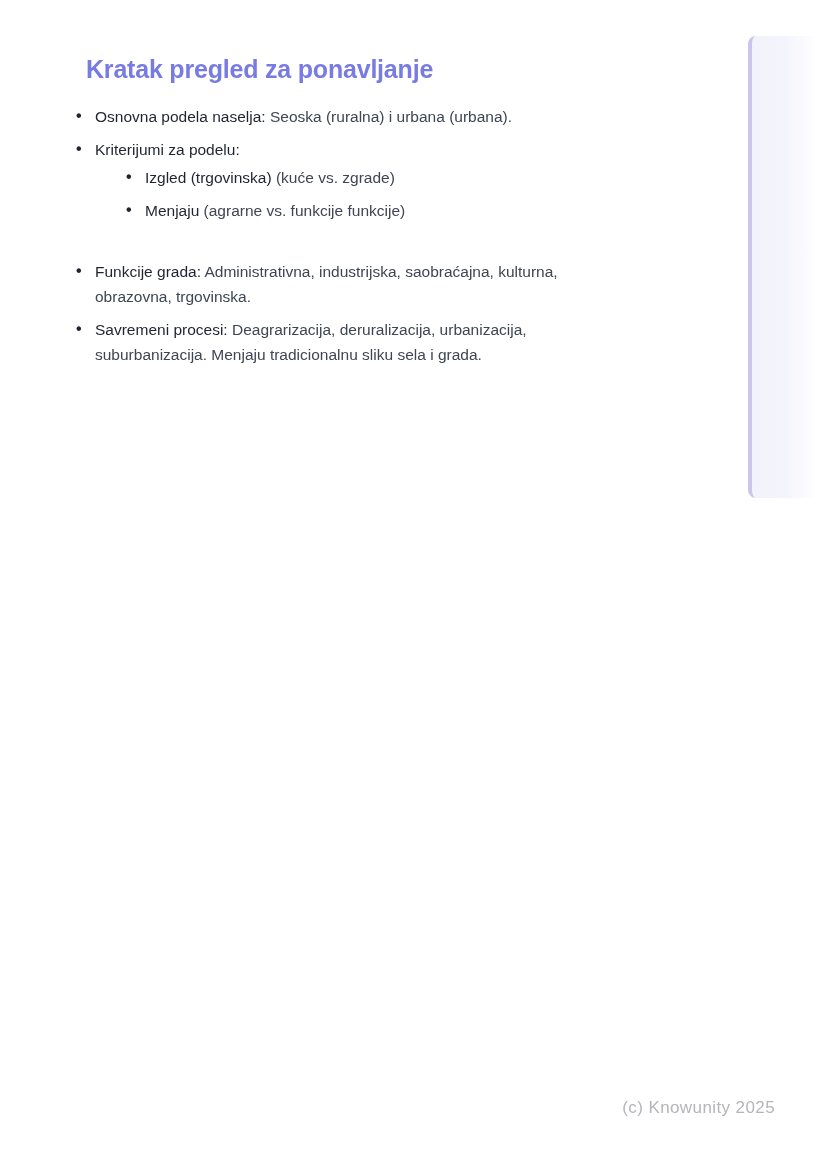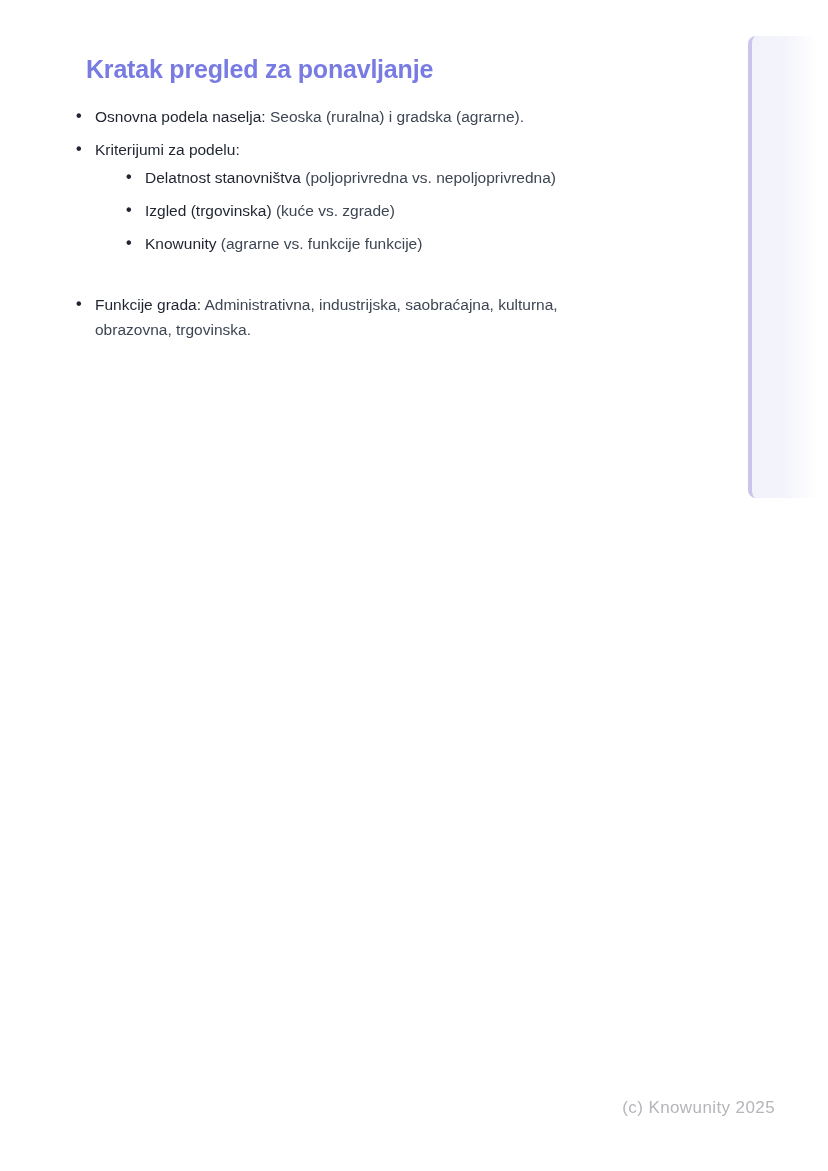--- a/index.html
+++ b/index.html
@@ -96,32 +96,32 @@
   }
 </style>
 </head>
 <body>
 
 <div class="content">
   <h1 class="page-title">Kratak pregled za ponavljanje</h1>
 
   <ul class="l1">
 
-    <li class="bullet"><span class="b">Osnovna podela naselja:</span><span> Seoska (ruralna) i gradska (agrarne).</span></li>
+    <li class="bullet"><span class="b">Osnovna podela naselja:</span><span> Seoska (ruralna) i urbana (urbana).</span></li>
 
     <li class="bullet has-children"><span class="b">Kriterijumi za podelu:</span><span></span>
       <ul class="l2">
-        <li class="bullet"><span class="b">Delatnost stanovništva</span><span> (poljoprivredna vs. nepoljoprivredna)</span></li>
         <li class="bullet"><span class="b">Izgled (trgovinska)</span><span> (kuće vs. zgrade)</span></li>
-        <li class="bullet"><span class="b">Knowunity</span><span> (agrarne vs. funkcije funkcije)</span></li>
+        <li class="bullet"><span class="b">Menjaju</span><span> (agrarne vs. funkcije funkcije)</span></li>
       </ul>
     </li>
 
 
     <li class="bullet"><span class="b">Funkcije grada:</span><span> Administrativna, industrijska, saobraćajna, kulturna, obrazovna, trgovinska.</span></li>
 
+    <li class="bullet"><span class="b">Savremeni procesi:</span><span> Deagrarizacija, deruralizacija, urbanizacija, suburbanizacija. Menjaju tradicionalnu sliku sela i grada.</span></li>
 
   </ul>
 </div>
 
 <div class="side-panel"></div>
 
 <div class="footer-credit">(c) Knowunity 2025</div>
 
 </body></html>

